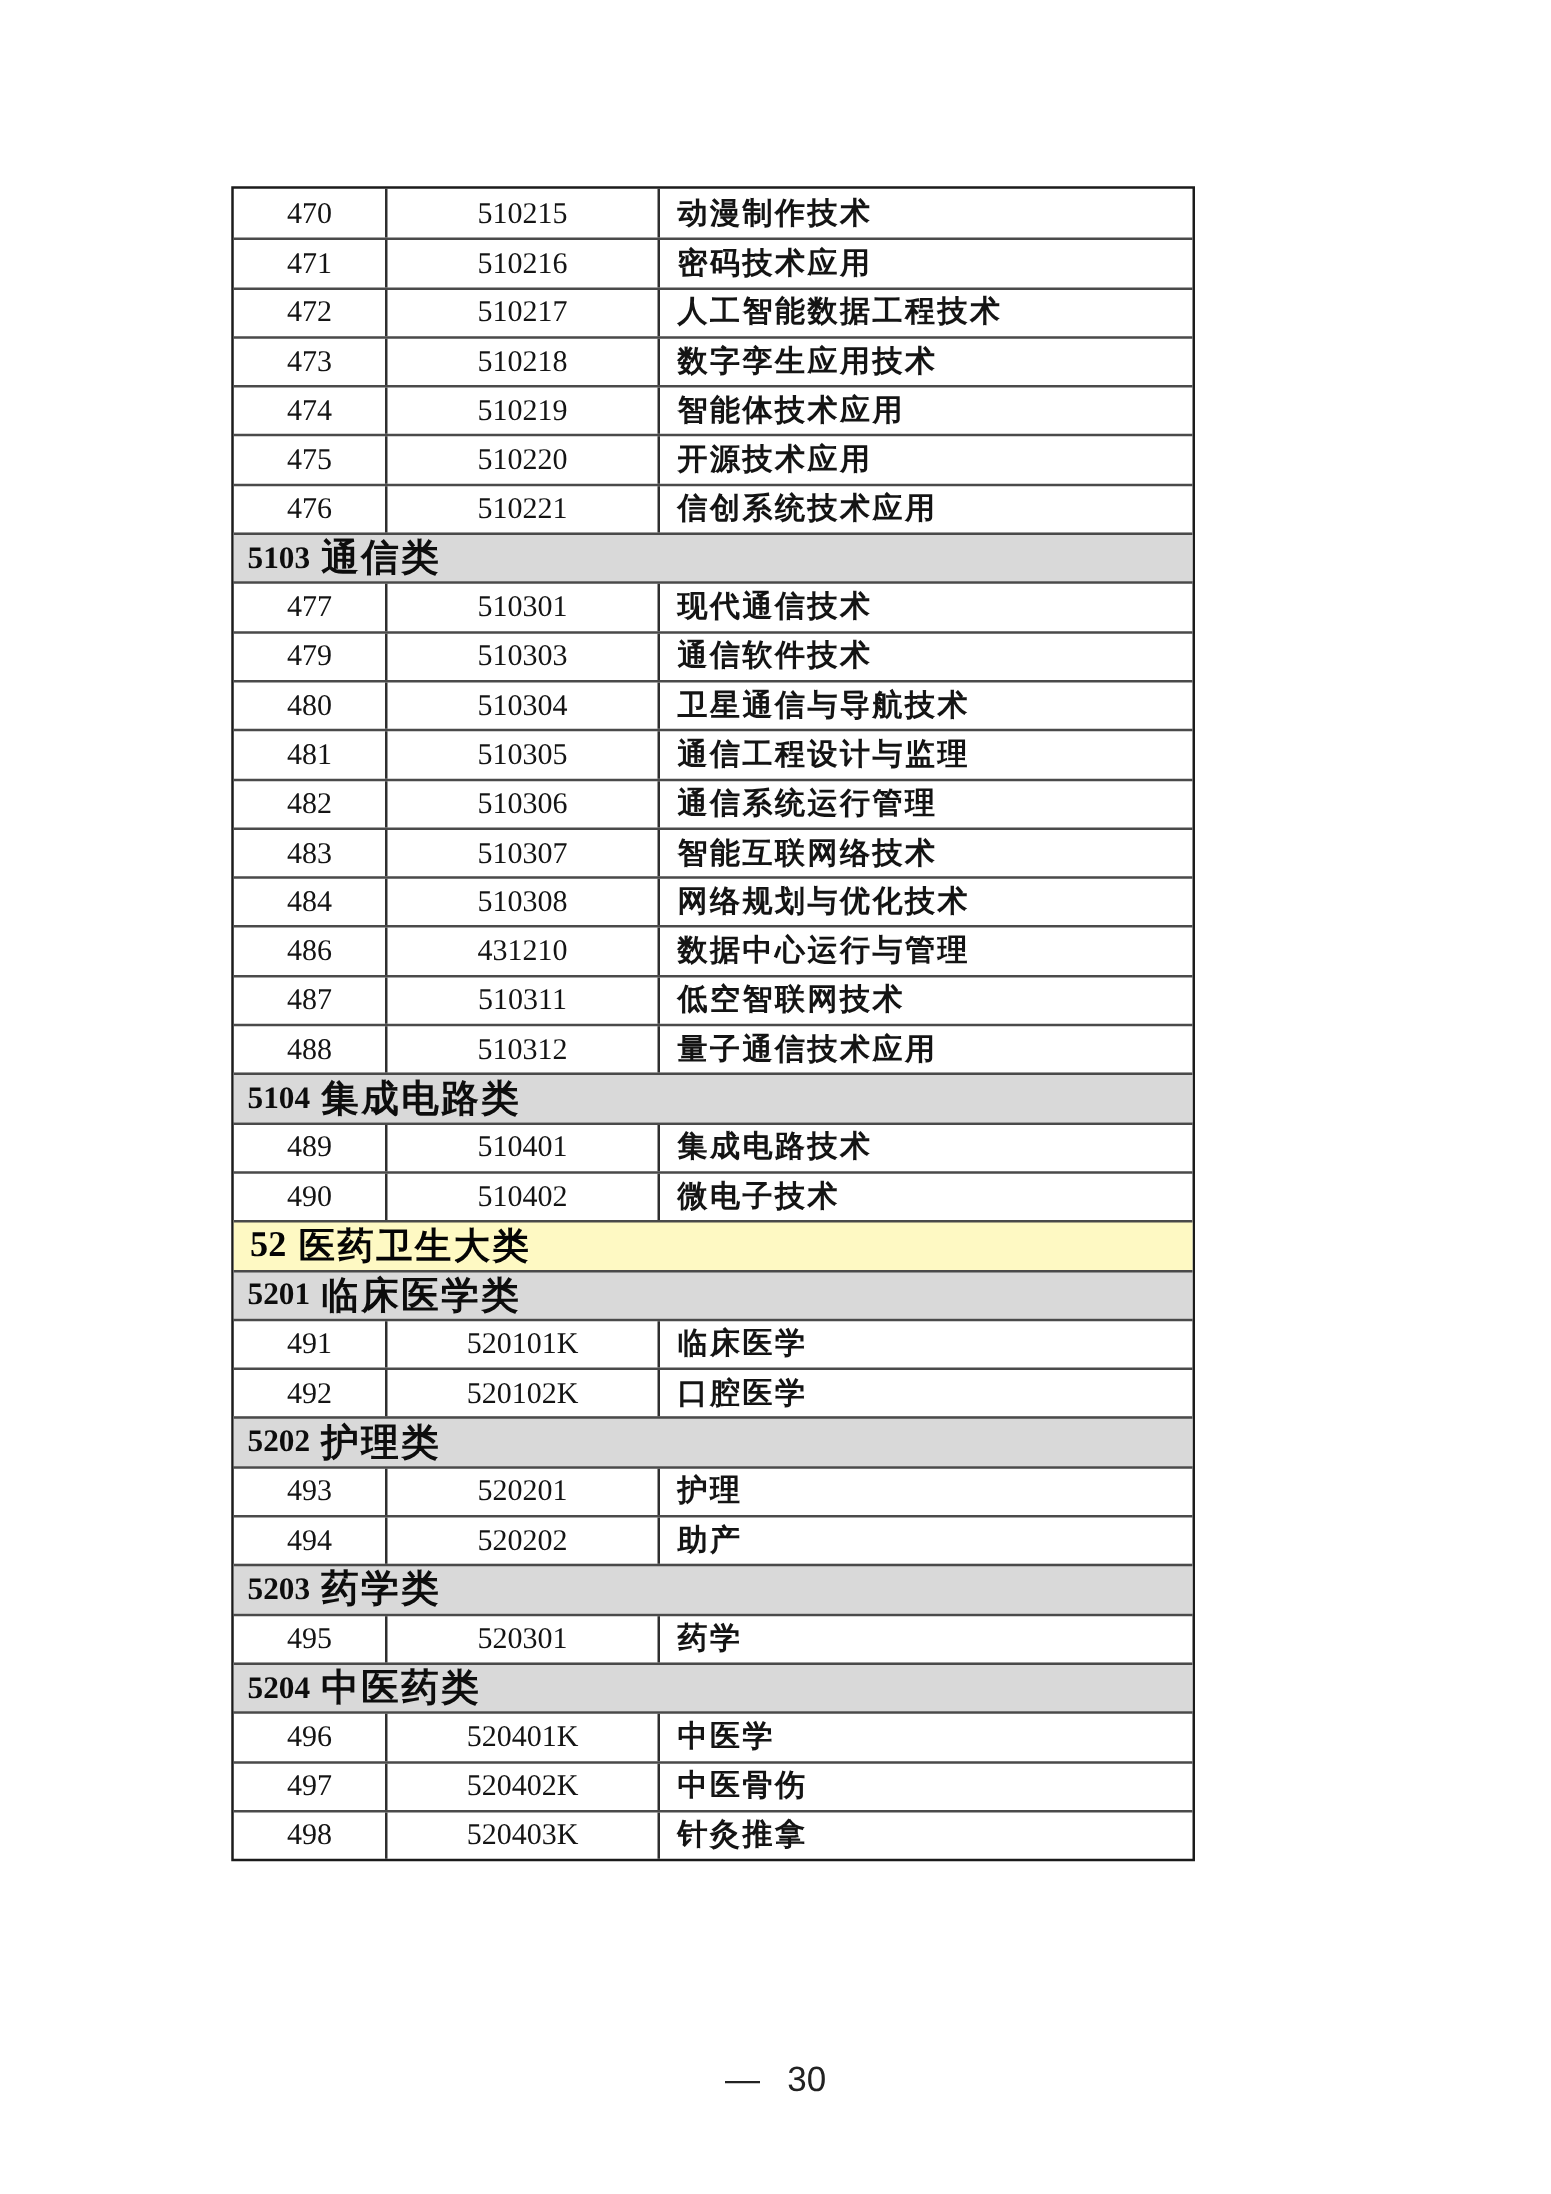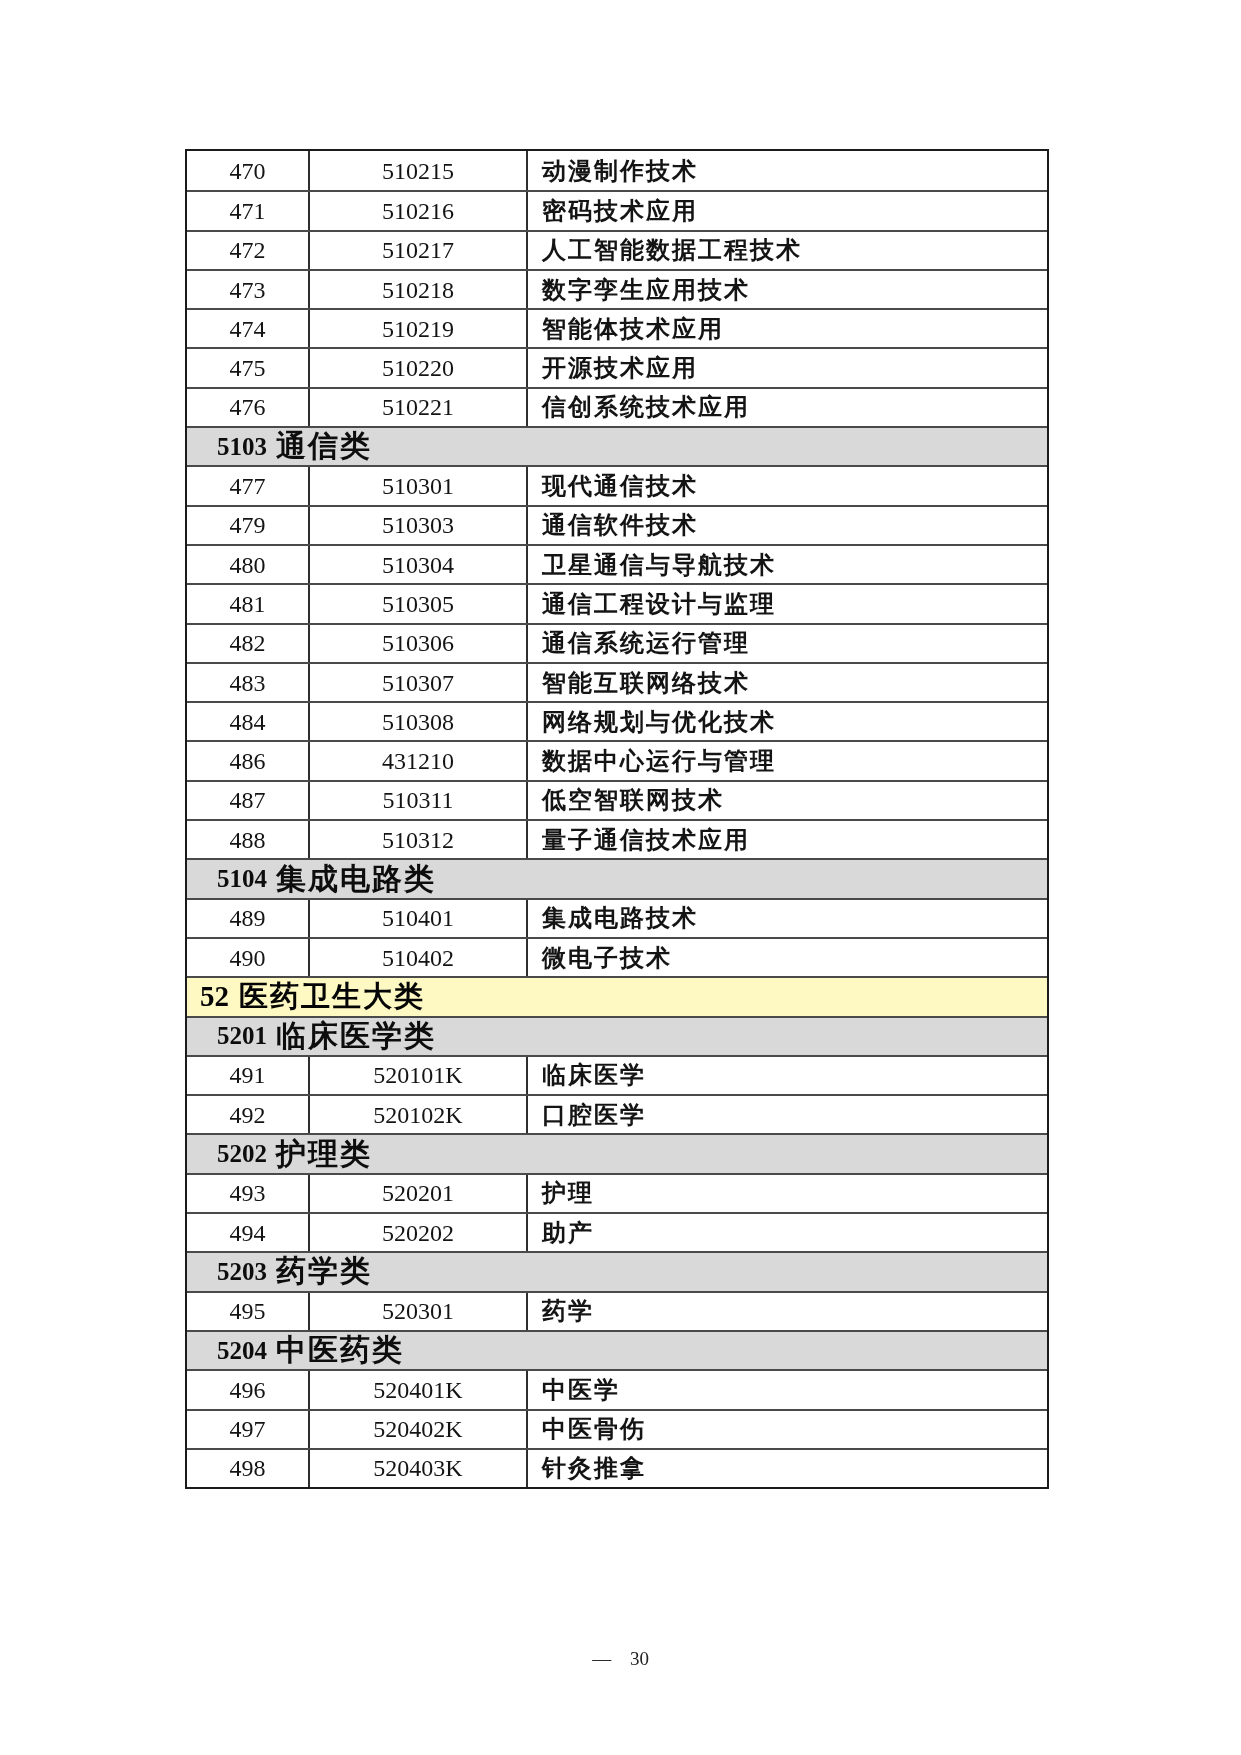--- a/index.html
+++ b/index.html
@@ -14,21 +14,21 @@
     font-family: "Liberation Serif", "DejaVu Serif", serif;
     color: #111111;
     overflow: hidden;
   }
 
   
   .doc-table {
     position: absolute;
     left: 185px;
     top: 149px;
-    width: 864px;
+    width: 771px;
     border: 2px solid #1b1b1b;
     box-sizing: border-box;
     background: #ffffff;
   }
   .row {
     display: flex;
     align-items: stretch;
     height: 39.3px;
     box-sizing: border-box;
     border-top: 2px solid #4a4a4a;
@@ -61,21 +61,21 @@
     justify-content: flex-start;
     padding-left: 14px;
     letter-spacing: 2px;
     font-weight: bold;
   }
 
   
   .section-row {
     background: #d9d9d9;
     align-items: center;
-    padding-left: 30px;
+    padding-left: 11px;
     font-weight: bold;
   }
   .section-row .hdr-code {
     font-size: 25px;
     font-family: "Liberation Serif", "DejaVu Serif", serif;
     color: #0d0d0d;
   }
   .section-row .hdr-title {
     font-size: 30px;
     margin-left: 9px;
@@ -104,24 +104,24 @@
     color: #050505;
   }
 
   
   .page-footer {
     position: absolute;
     top: 1648px;
     left: 0;
     width: 100%;
     text-align: center;
-    font-size: 19px;
+    font-size: 28px;
     color: #222222;
     word-spacing: 14px;
-    font-family: Liberation Serif, serif;
+    font-family: Liberation Sans, sans-serif;
   }
 </style>
 </head>
 <body>
 
 <div class="doc-table">
     <div class="row data-row">
       <div class="cell c0">470</div>
       <div class="cell c1">510215</div>
       <div class="cell c2">动漫制作技术</div>

